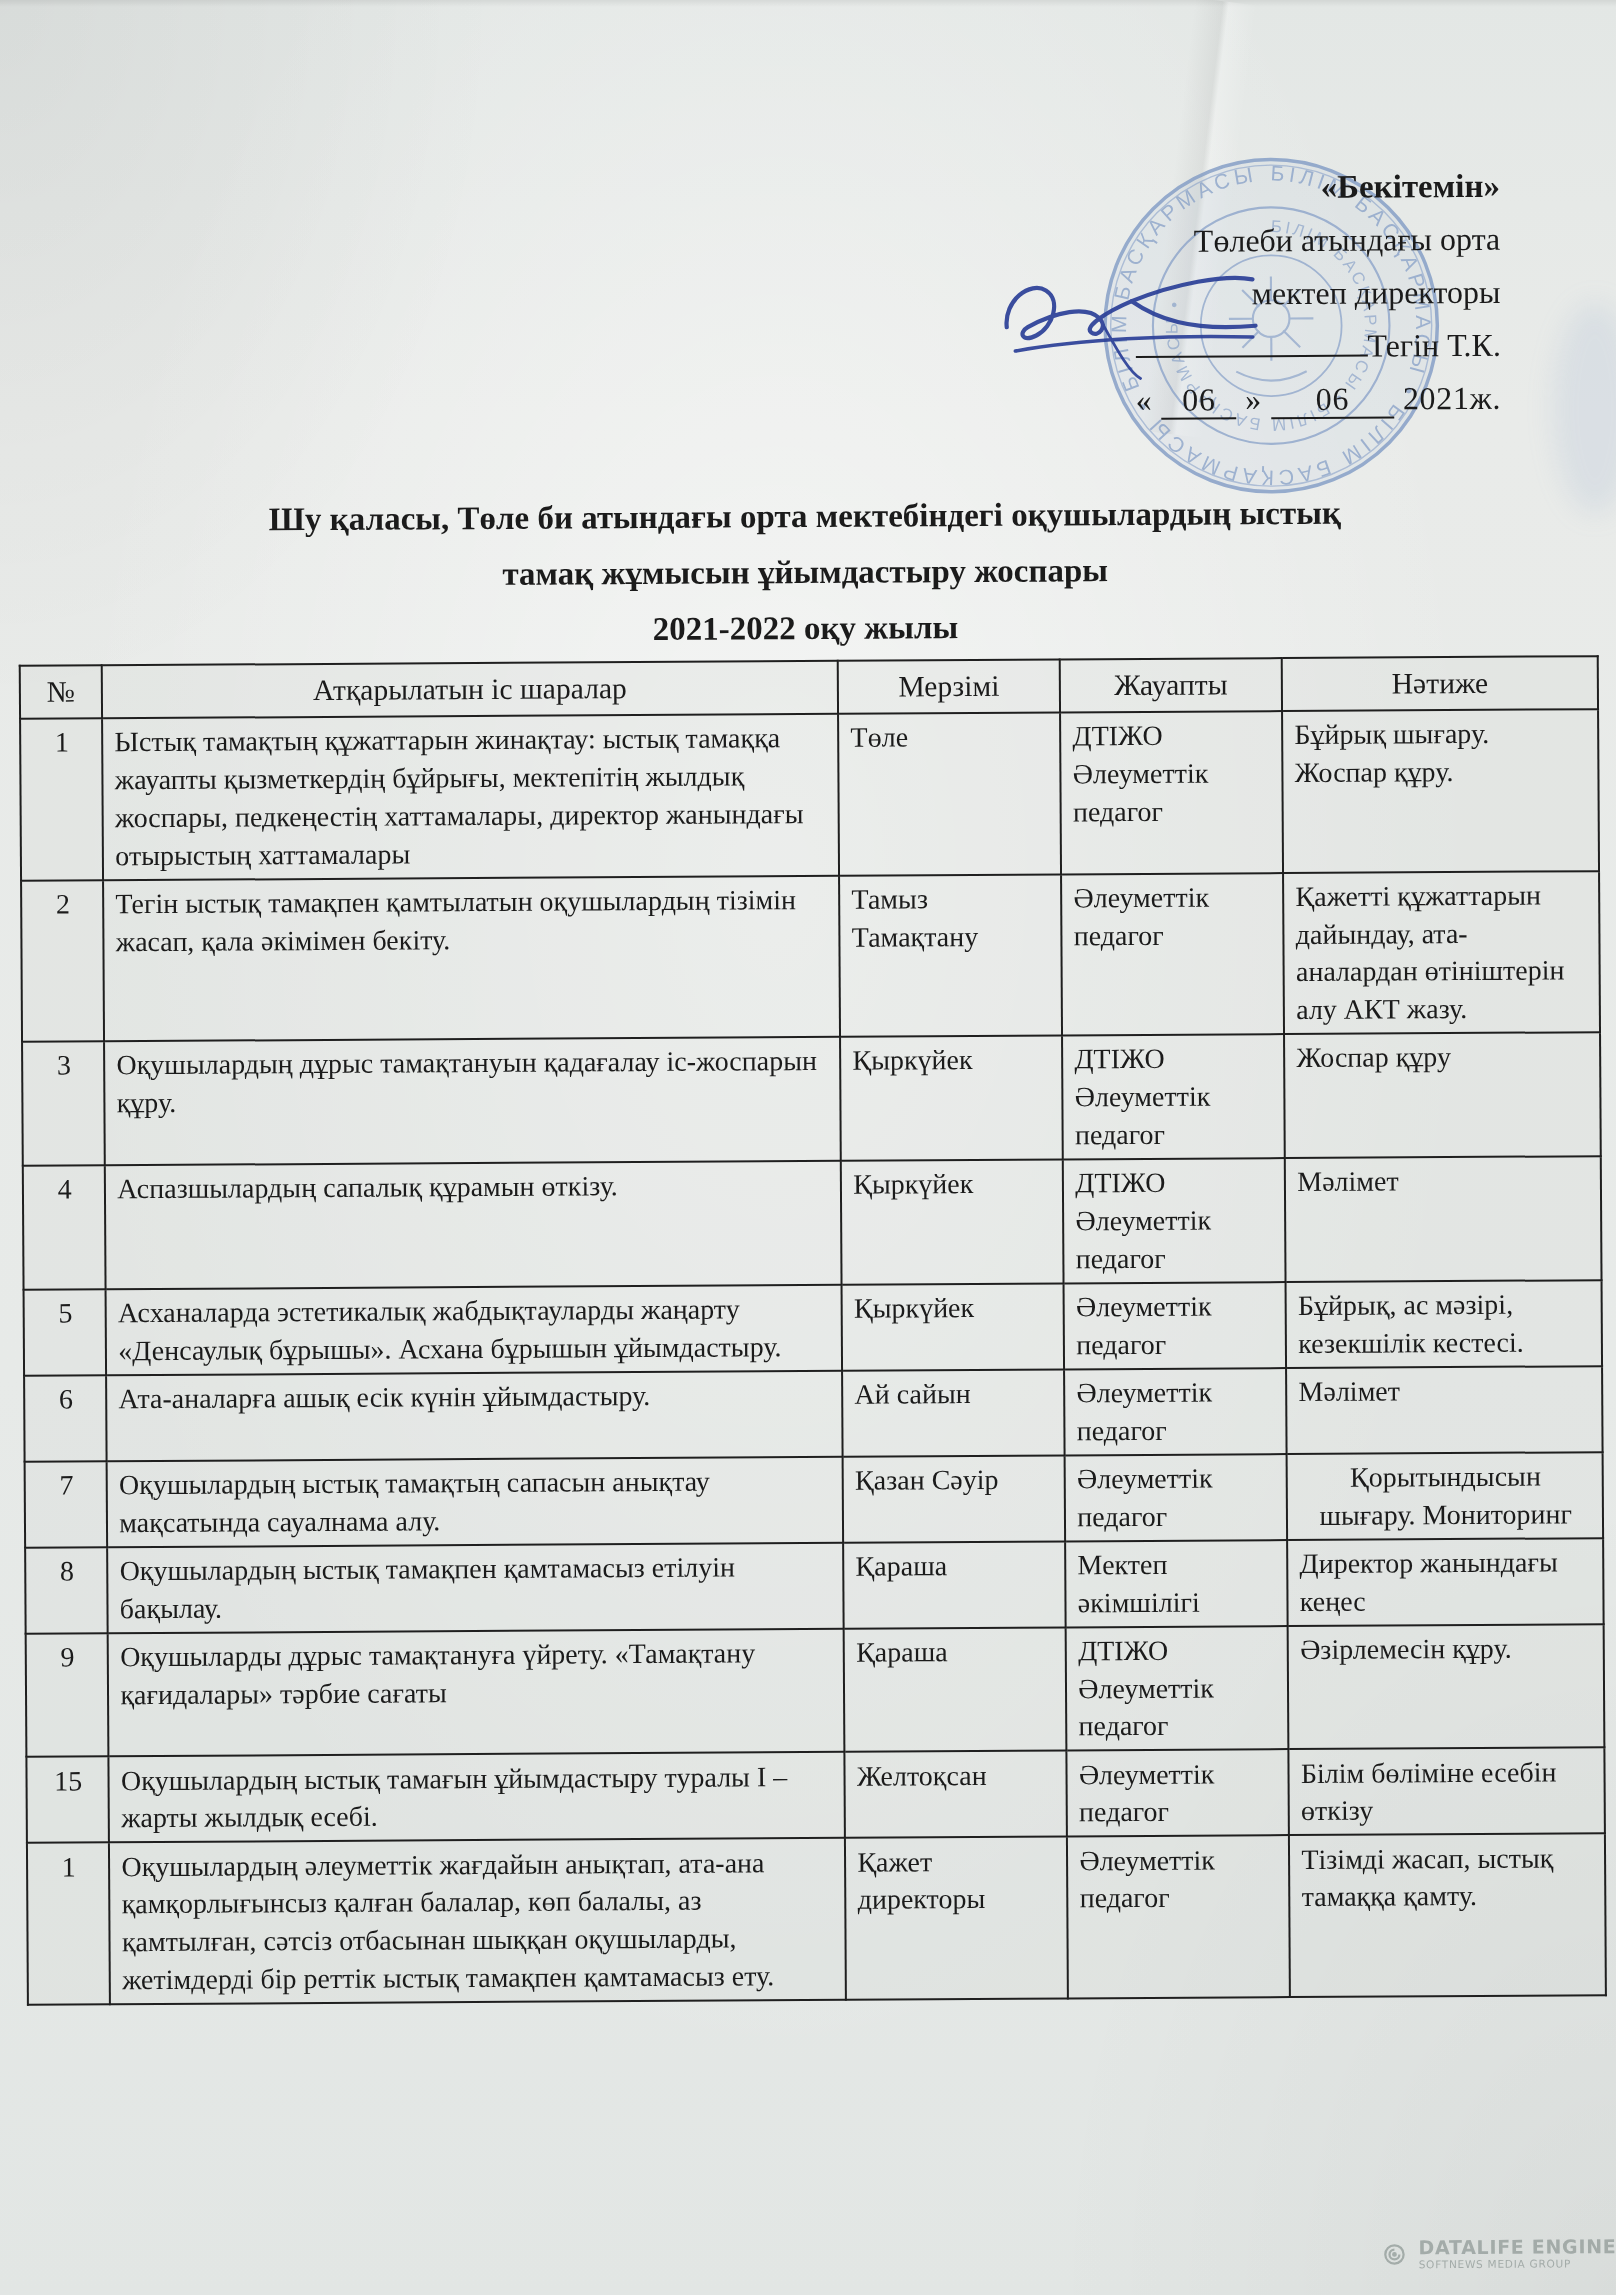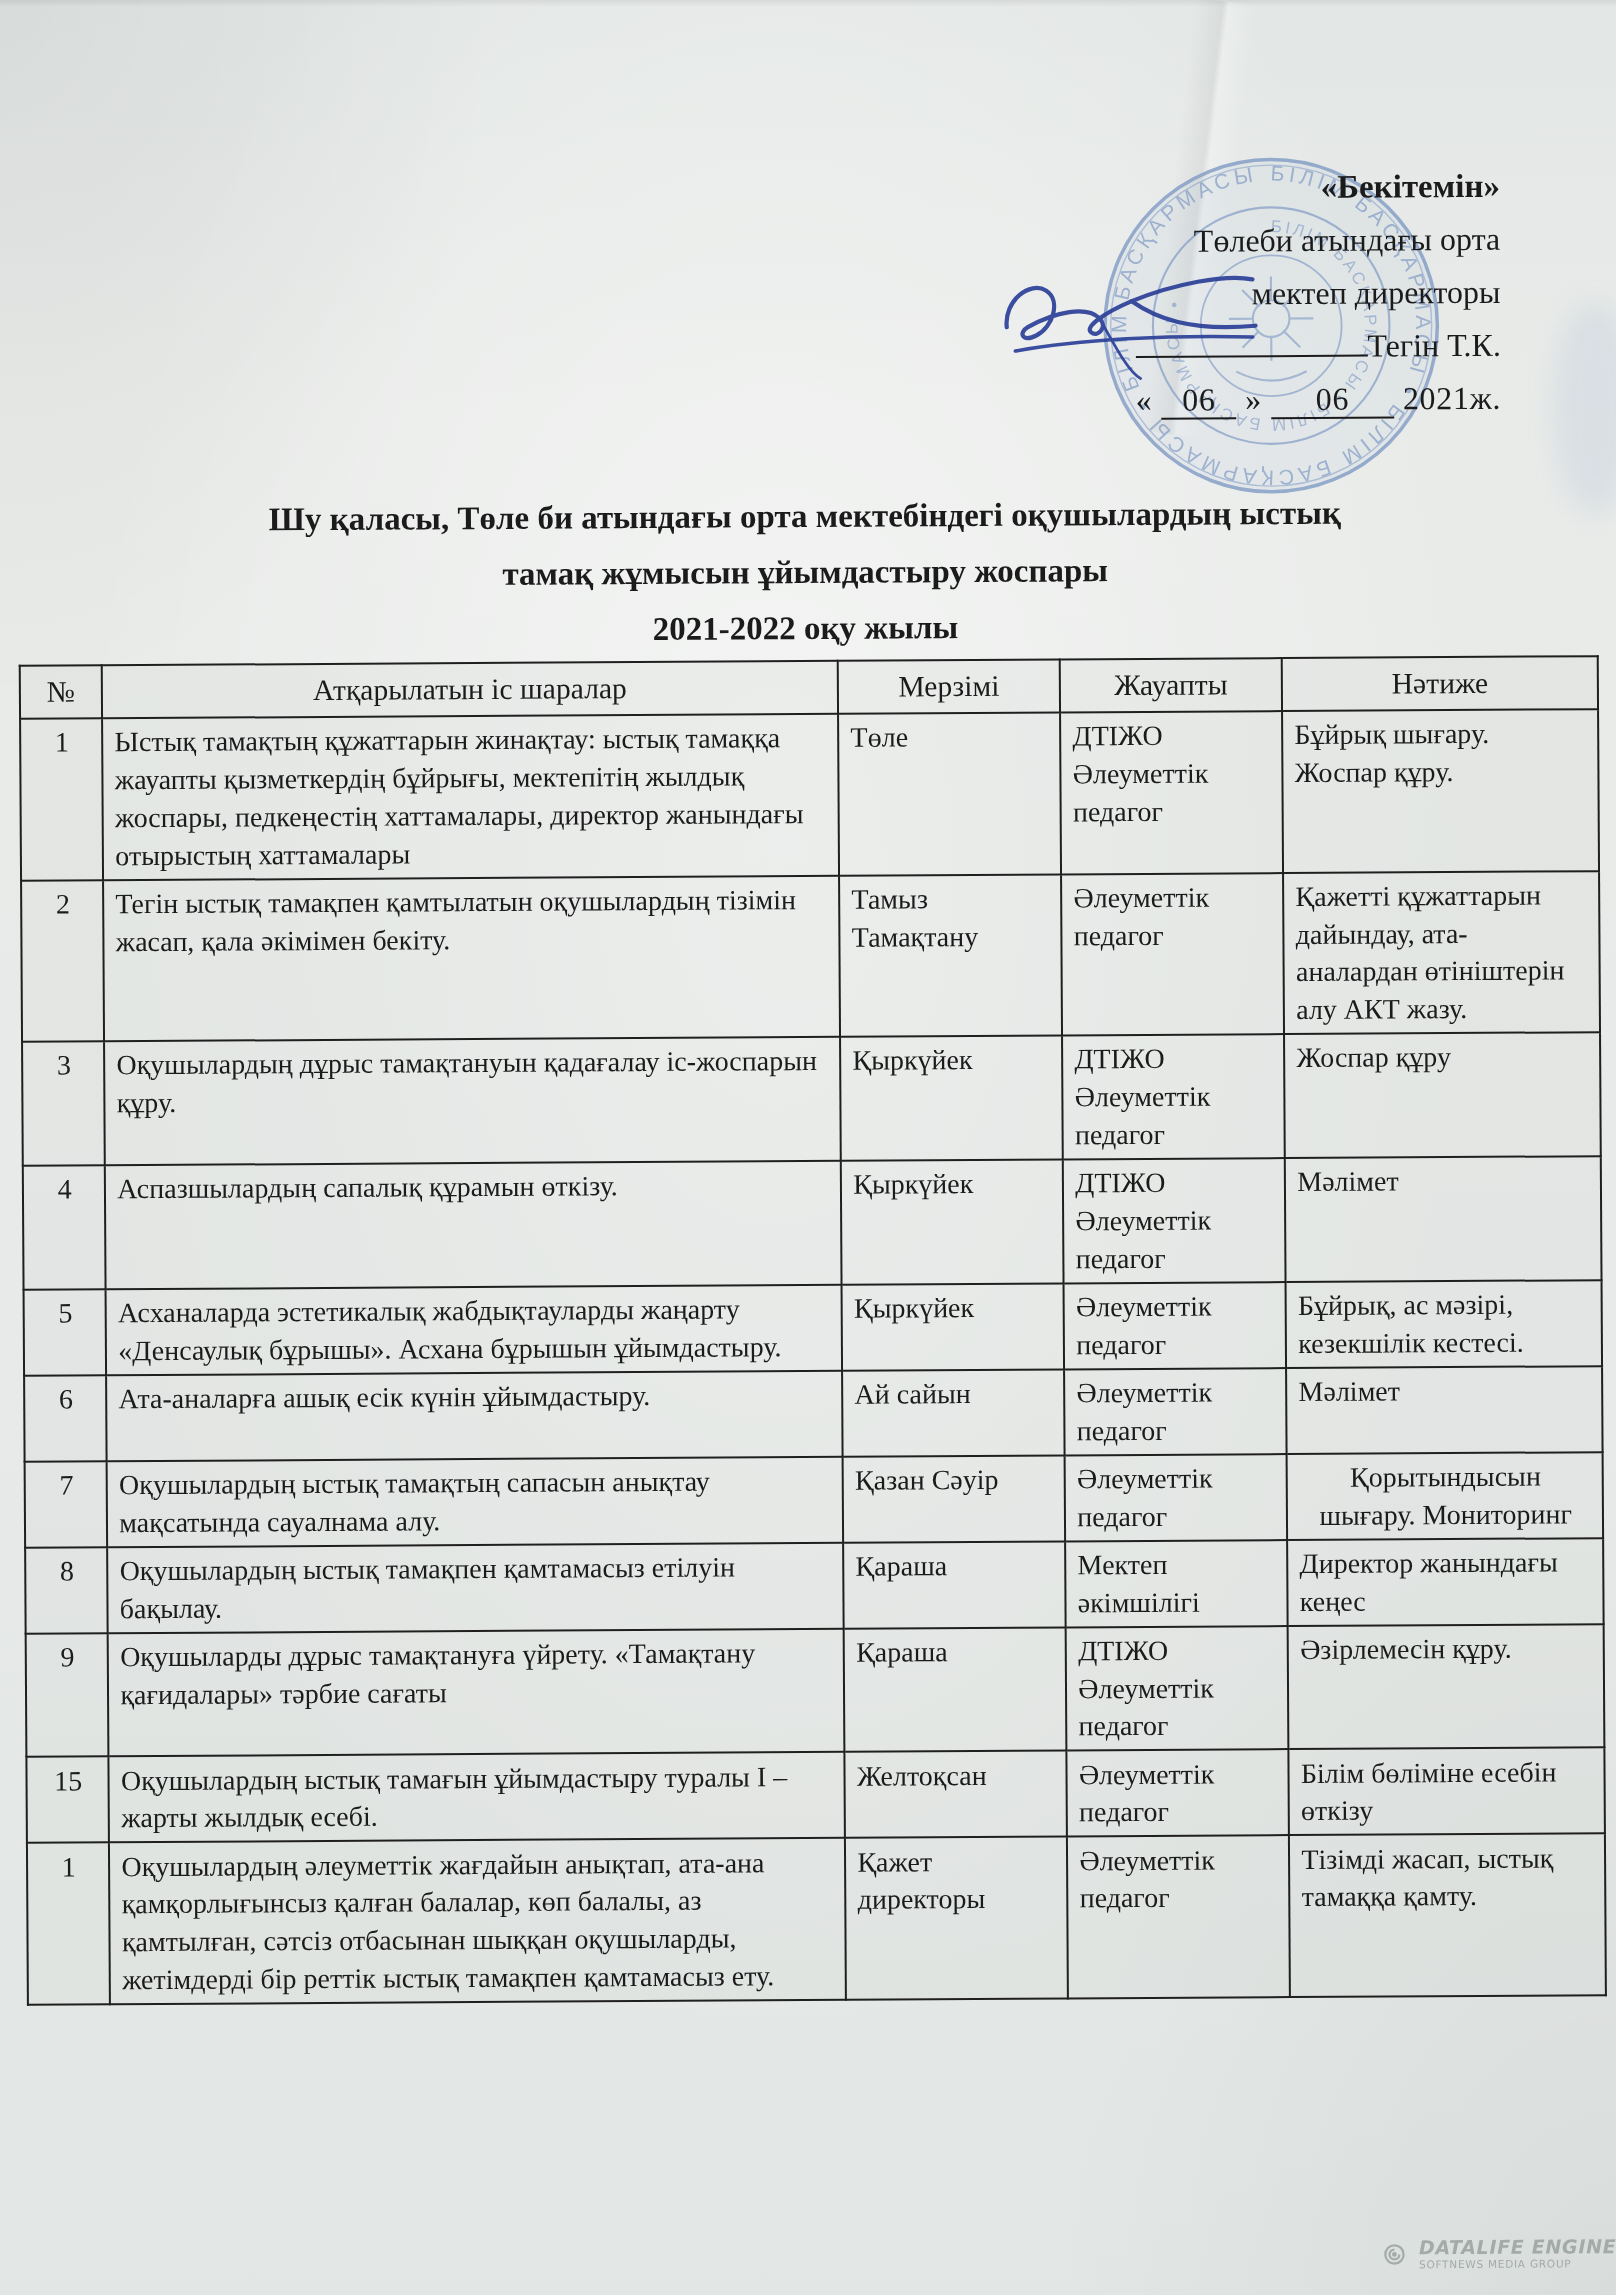--- a/index.html
+++ b/index.html
@@ -71,21 +71,21 @@
   .plan-table tbody tr { page-break-inside:avoid; }
 
   
   .watermark {
     position:absolute; right:7px; bottom:19.7px; z-index:2;
     display:flex; align-items:center; gap:7px;
     font-family:"DejaVu Sans","Liberation Sans",sans-serif;
     color:#9aa3a0; opacity:0.85;
   }
   .wm-text { text-align:left; }
-  .wm-brand { font-size:19px; font-weight:bold; letter-spacing:0.7px; line-height:19.7px;font-style:italic; }
+  .wm-brand { font-size:19px; font-weight:bold; letter-spacing:0.7px; line-height:19.7px; }
   .wm-sub { font-size:10.6px; letter-spacing:0.7px; line-height:14px; }
 </style>
 </head>
 <body>
 
 <div class="page">
   <div class="crease-vert"></div>
   <div class="bleed-smudge"></div>
 
   <div class="content">

